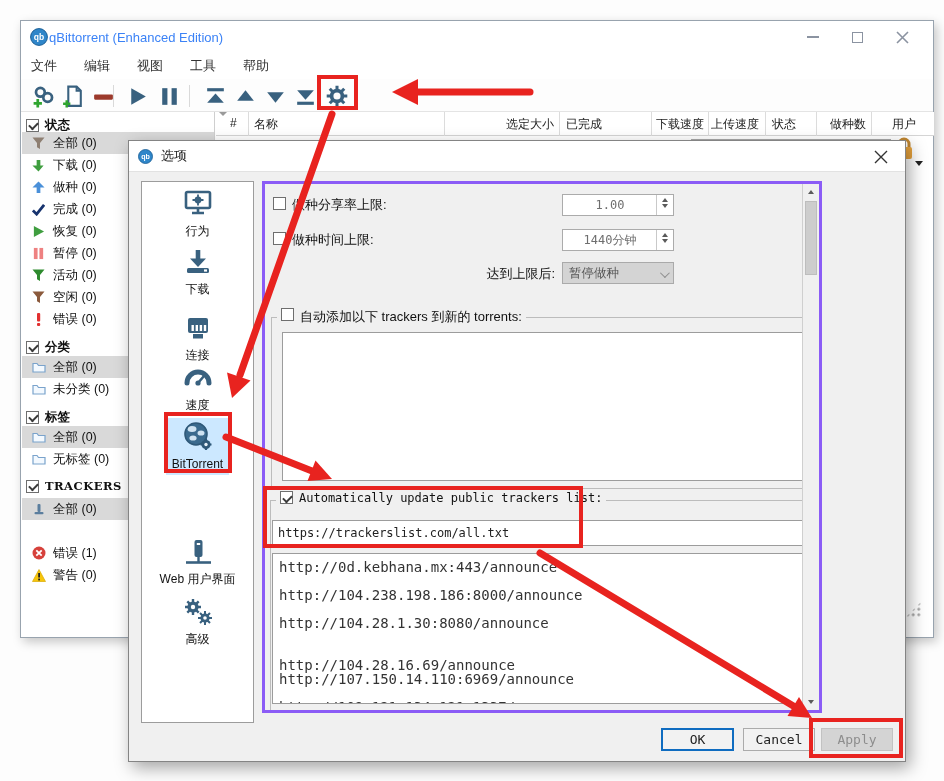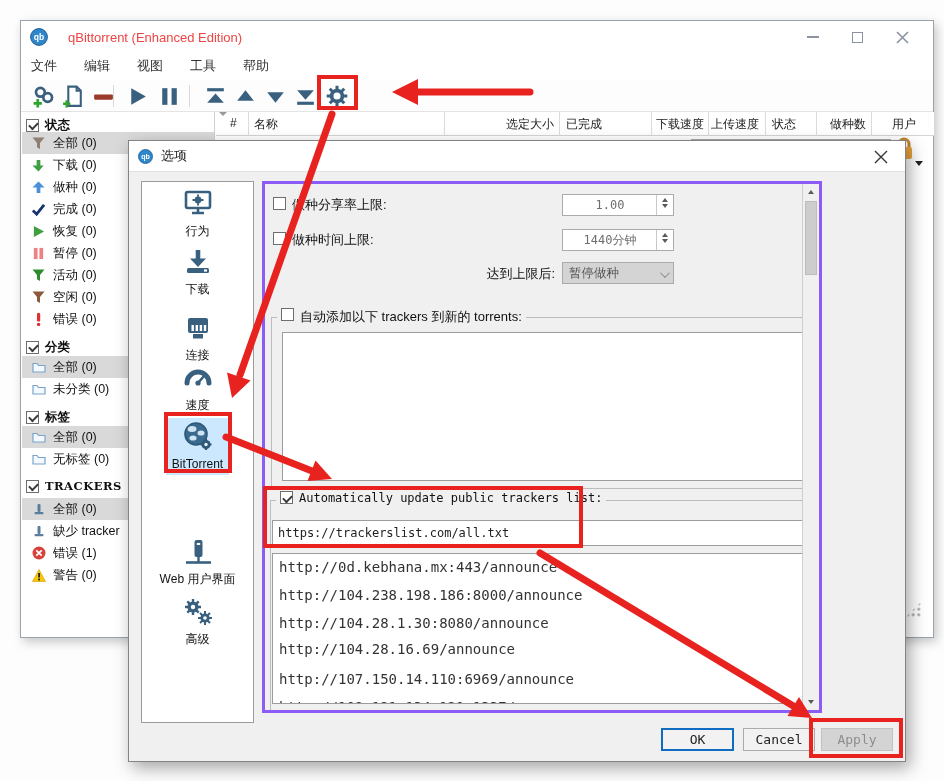--- a/index.html
+++ b/index.html
@@ -4,21 +4,21 @@
 <style>
   * { margin:0; padding:0; box-sizing:border-box; }
   body { background:#fff; font-family:"Liberation Sans",sans-serif; }
   .page { position:relative; width:944px; height:781px; background:#fdfdfd; overflow:hidden; }
   .mono { font-family:"DejaVu Sans Mono",monospace; }
 
   
   .win { position:absolute; left:20px; top:20px; width:914px; height:618px; background:#fff;
          border:1px solid #98a3ae; box-shadow:3px 4px 10px rgba(0,0,0,.22); z-index:1; }
   .titlebar { position:absolute; left:0; top:0; width:100%; height:32px; background:#fff; display:flex; align-items:center; }
-  .title-text { font-size:13px; color:#ef4444; margin-left:20px; }
+  .title-text { font-size:13px; color:#3b82f6; margin-left:1px; }
   .winctl { position:absolute; right:8px; top:0; height:32px; display:flex; }
   .winctl .wbtn { width:45px; height:32px; display:flex; align-items:center; justify-content:center; }
   .glyph-min { width:12px; height:2px; background:#8b93a1; }
   .glyph-max { width:11px; height:11px; border:1.5px solid #8b93a1; }
   .menubar { position:absolute; left:0; top:32px; width:100%; height:26px; display:flex; align-items:center; padding-left:10px; }
   .menu-item { padding:0 13px 0 0; margin-right:14px; font-size:13px; color:#333; }
   .toolbar { position:absolute; left:0; top:58px; width:100%; height:33px; background:#fdfdfd; border-bottom:1px solid #e4e4e4; }
   .tbtn { position:absolute; top:3px; width:28px; height:28px; display:flex; align-items:center; justify-content:center; }
   .tsep { position:absolute; top:6px; width:1px; height:22px; background:#d9d9d9; }
   .searchbox { position:absolute; left:670px; top:60px; width:200px; height:26px; background:#fff; border:1px solid #a9a9a9; display:flex; align-items:center; }
@@ -359,29 +359,20 @@
       </div>
       <div class="sbrow sel" style="top:386px">
         <span class="ico">
             <svg width="12" height="13" viewBox="0 0 12 13">
               <rect x="4.5" y="1" width="3" height="8" rx="1" fill="#5b7e9e"></rect>
               <rect x="1.5" y="9" width="9" height="2.2" rx="1" fill="#5b7e9e"></rect>
             </svg>
           </span>
         <span class="lb">全部 (0)</span>
       </div>
-      <div class="sbrow" style="top:408px">
-        <span class="ico">
-            <svg width="12" height="13" viewBox="0 0 12 13">
-              <rect x="4.5" y="1" width="3" height="8" rx="1" fill="#5b7e9e"></rect>
-              <rect x="1.5" y="9" width="9" height="2.2" rx="1" fill="#5b7e9e"></rect>
-            </svg>
-          </span>
-        <span class="lb">缺少 tracker</span>
-      </div>
       <div class="sbrow" style="top:430px">
         <span class="ico">
             <svg width="14" height="14" viewBox="0 0 14 14">
               <circle cx="7" cy="7" r="6.5" fill="#d6413b"></circle>
               <path d="M4.3 4.3l5.4 5.4M9.7 4.3L4.3 9.7" stroke="#fff" stroke-width="1.8"></path>
             </svg>
           </span>
         <span class="lb">错误 (1)</span>
       </div>
       <div class="sbrow" style="top:452px">
@@ -546,21 +537,21 @@
       <div class="gb-label" style="left:11px;top:307px">
         <div class="cbx checked"></div>
         <span class="t mono" style="font-size:12px">Automatically update public trackers list:</span>
       </div>
       <input class="urlinput" style="left: 7px; top: 336px; width: 598px; height: 26px;" value="https://trackerslist.com/all.txt">
 
       <div class="whitebox" style="left:7px;top:369px;width:598px;height:151px;overflow:hidden">
         <div class="trk-row" style="top:5px">http://0d.kebhana.mx:443/announce</div>
         <div class="trk-row" style="top:33px">http://104.238.198.186:8000/announce</div>
         <div class="trk-row" style="top:61px">http://104.28.1.30:8080/announce</div>
-        <div class="trk-row" style="top:87px">http://104.28.16.69/announce</div>
+        <div class="trk-row" style="top:103px">http://104.28.16.69/announce</div>
         <div class="trk-row" style="top:117px">http://107.150.14.110:6969/announce</div>
         <div class="trk-row" style="top:145px">http://109.121.134.121:1337/announce</div>
         <div class="vscroll" style="right:0;top:0;bottom:0;width:16px">
           <div class="vs-btn" style="top:0">
               <div class="tri-u" style="margin:0 auto"></div>
             </div>
           <div class="vs-thumb" style="top:17px;height:30px"></div>
           <div class="vs-btn" style="bottom:0">
               <div class="tri-d" style="margin:0 auto"></div>
             </div>

